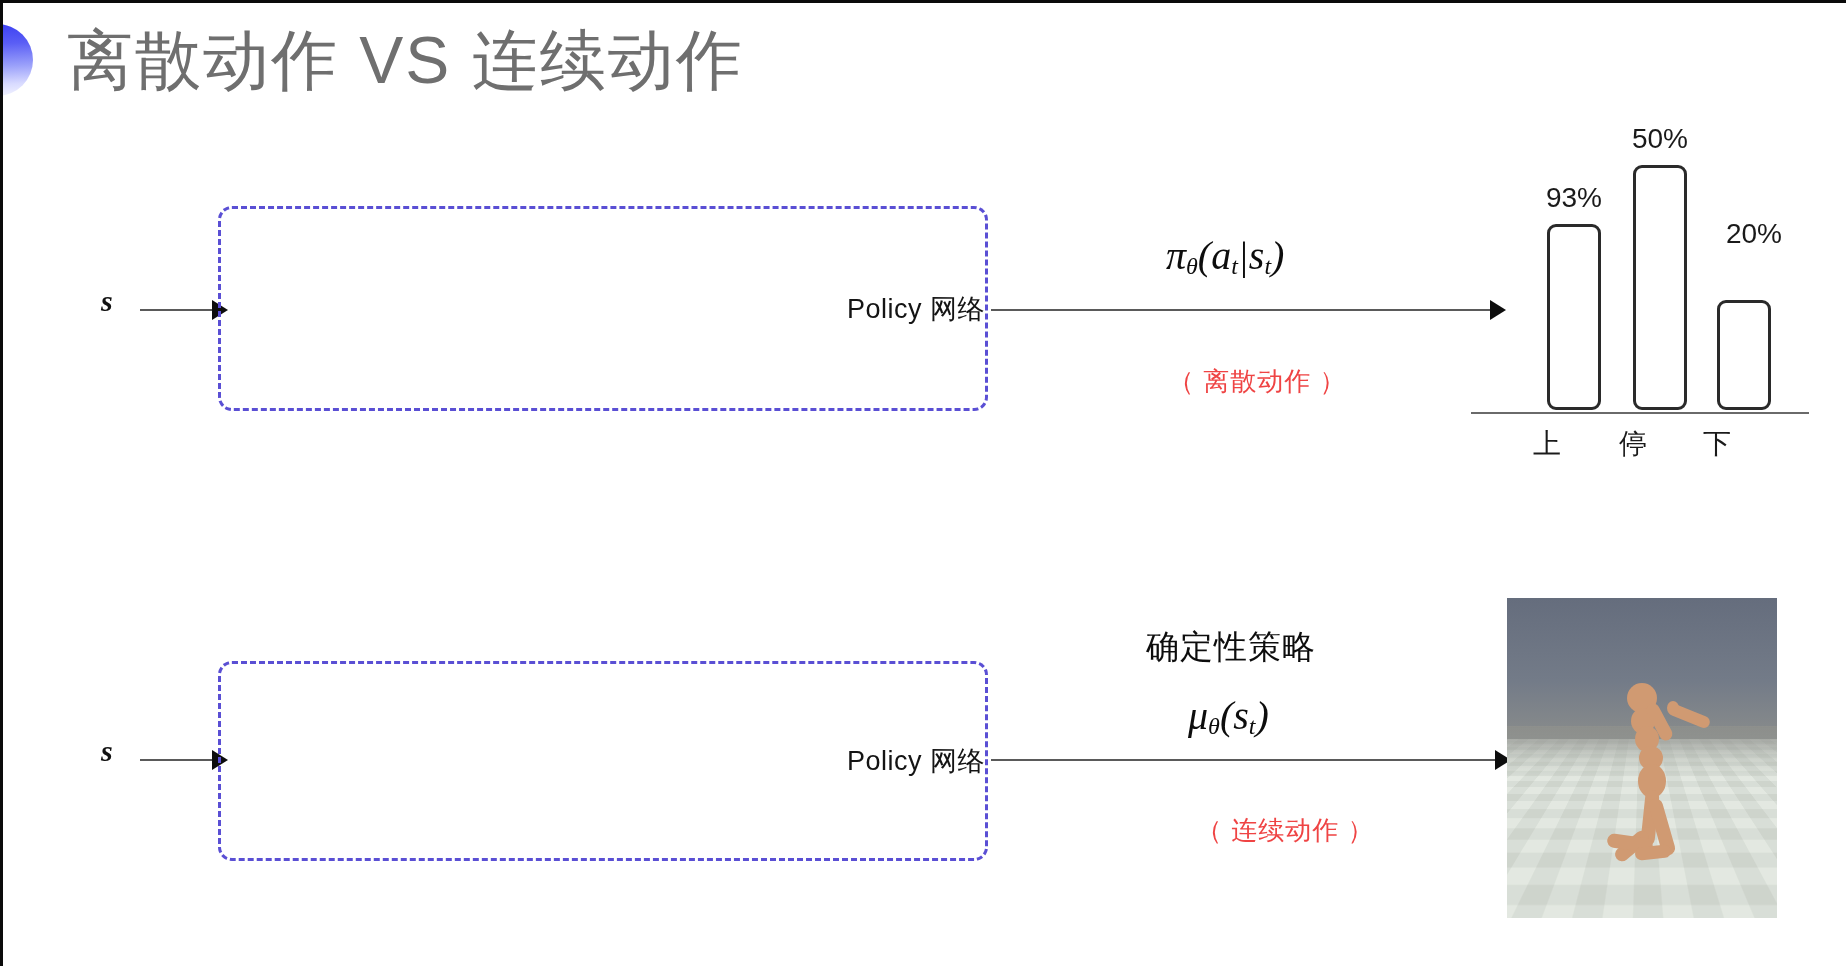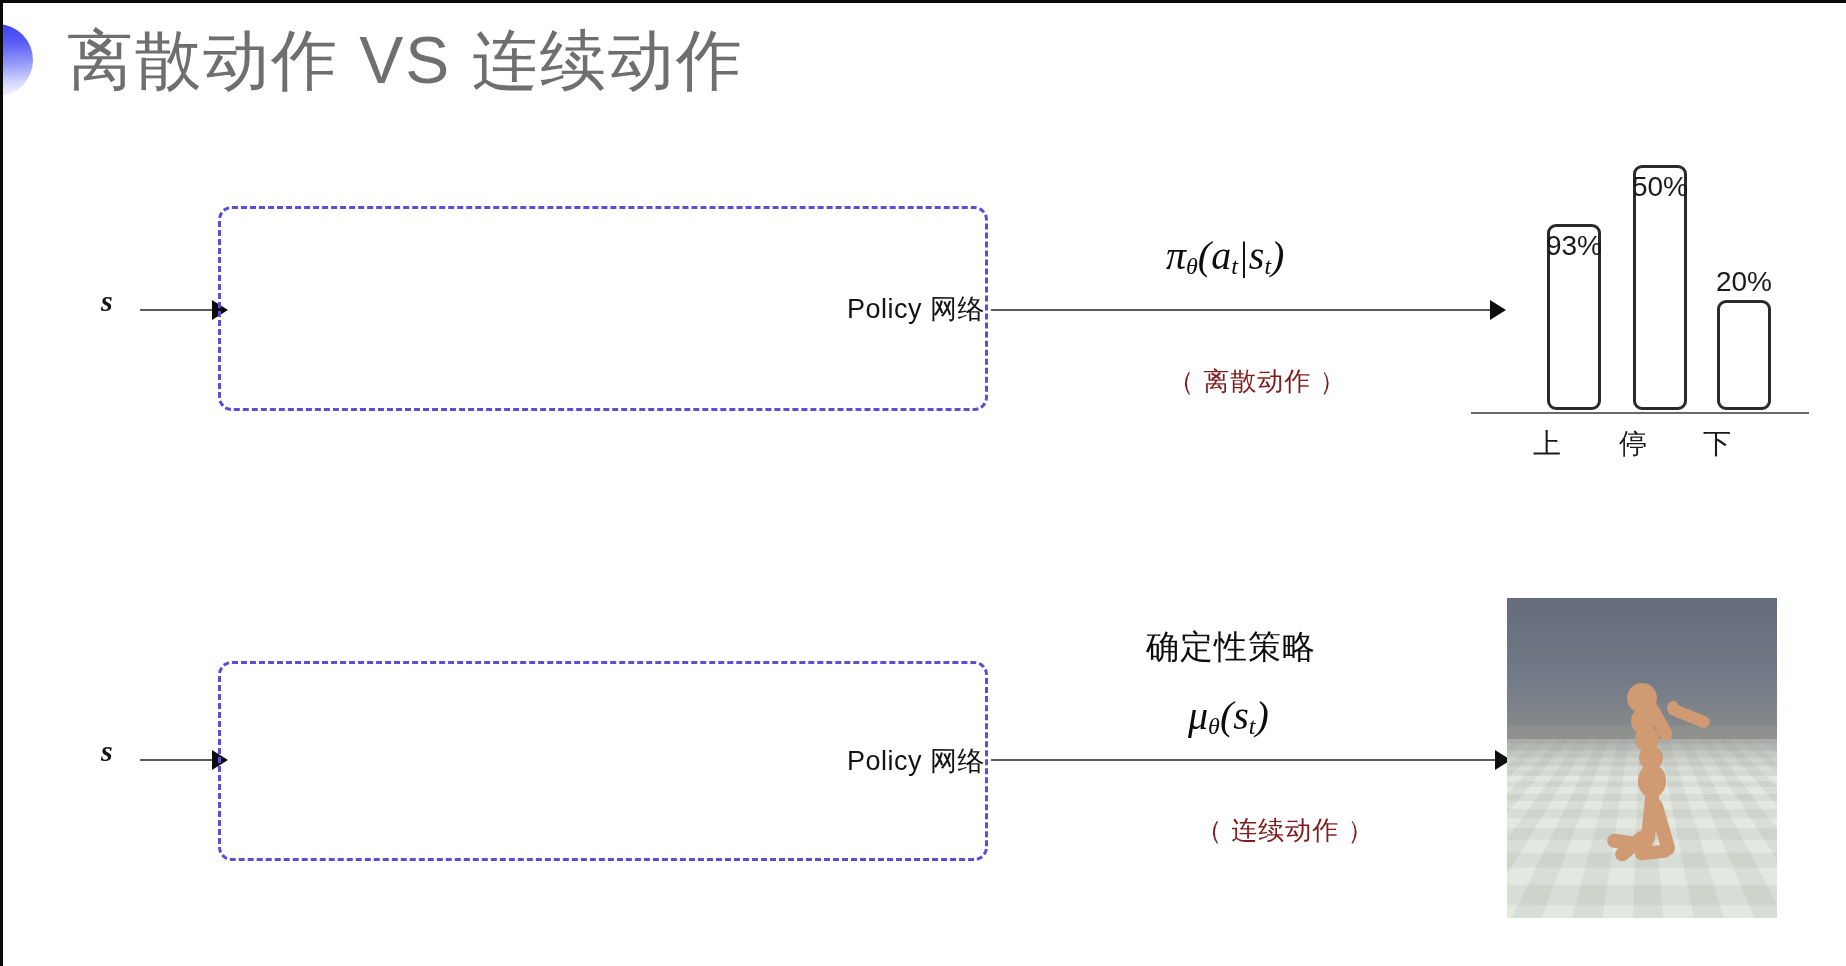--- a/index.html
+++ b/index.html
@@ -108,21 +108,21 @@
     color: #0d0d0d;
     white-space: nowrap;
   }
   .formula sub {
     font-size: 0.6em;
     vertical-align: -0.22em;
   }
   .red-note {
     position: absolute;
     font-size: 26px;
-    color: #7f1d1d;
+    color: #ef4444;
     letter-spacing: 1px;
     white-space: nowrap;
   }
 
   
   #bar-chart {
     position: absolute;
     left: 1468px;
     top: 110px;
     width: 360px;
@@ -135,21 +135,20 @@
     border-radius: 9px;
     background: #ffffff;
     box-sizing: border-box;
   }
   .bar-value {
     position: absolute;
     font-size: 28px;
     color: #1a1a1a;
     white-space: nowrap;
     text-align: center;
-    margin-top: 48px;
   }
   .bar-cat {
     position: absolute;
     font-size: 28px;
     color: #1a1a1a;
     white-space: nowrap;
     text-align: center;
   }
   #chart-baseline {
     position: absolute;
@@ -226,21 +225,21 @@
 
   <div id="bar-chart">
 
     <div class="bar" style="left:76px; width:54px; height:186px;"></div>
     <div class="bar-value" style="left:56px; top:72px; width:94px;">93%</div>
 
     <div class="bar" style="left:162px; width:54px; height:245px;"></div>
     <div class="bar-value" style="left:142px; top:13px; width:94px;">50%</div>
 
     <div class="bar" style="left:246px; width:54px; height:110px;"></div>
-    <div class="bar-value" style="left:226px; top:108px; width:94px;">20%</div>
+    <div class="bar-value" style="left:236px; top:108px; width:94px;">20%</div>
   </div>
 
   <div id="chart-baseline"></div>
 
   <div class="bar-cat" style="left:1497px; top:425px; width:94px;">上</div>
   <div class="bar-cat" style="left:1583px; top:425px; width:94px;">停</div>
   <div class="bar-cat" style="left:1667px; top:425px; width:94px;">下</div>
 
   <div class="s-label" style="left:98px; top:734px;">s</div>
   <div class="arrow-line" style="left:137px; top:759px; width:86px;"></div>

